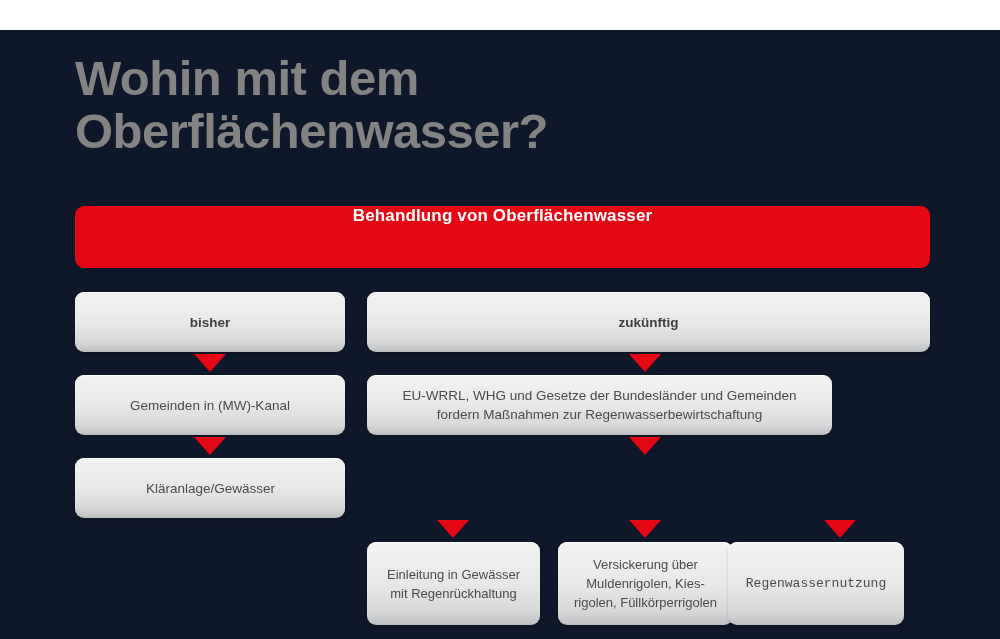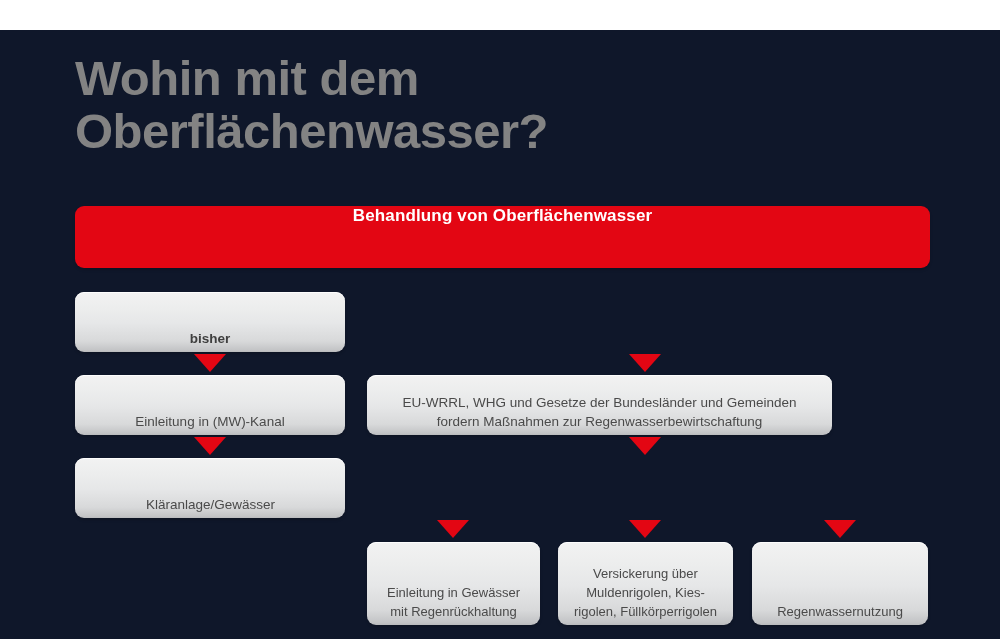--- a/index.html
+++ b/index.html
@@ -64,21 +64,21 @@
     background: linear-gradient(to bottom,
                 #f2f2f2 0%,
                 #eceded 28%,
                 #e6e7e8 52%,
                 #d8d9da 82%,
                 #c3c4c6 97%,
                 #b9babc 100%);
     box-shadow: 0 2px 3px rgba(0,0,0,0.17),
                 inset 0 1px 0 rgba(255,255,255,0.85);
     display: flex;
-    align-items: flex-end;
+    align-items: center;
     justify-content: center;
     padding: 4px 10px;
   }
   .box-label {
     color: #4a4a4a;
     font-size: 13.5px;
     line-height: 19px;
     text-align: center;
     white-space: pre-line;
   }
@@ -114,29 +114,32 @@
     <span class="banner-label">Behandlung von Oberflächenwasser</span>
   </div>
 
   <div class="box" style="left:75px; top:262px; width:270px; height:60px;">
     <span class="box-label bold">bisher</span>
   </div>
 
   <div class="arrow" style="left:194px; top:324px;"></div>
 
   <div class="box" style="left:75px; top:345px; width:270px; height:60px;">
-    <span class="box-label">Einleitung in (MW)-Kanal</span>
+    <span class="box-label">Gemeinden in (MW)-Kanal</span>
   </div>
 
   <div class="arrow" style="left:194px; top:407px;"></div>
 
   <div class="box" style="left:75px; top:428px; width:270px; height:60px;padding-left:11px;">
     <span class="box-label">Kläranlage/Gewässer</span>
   </div>
 
+  <div class="box" style="left:367px; top:262px; width:563px; height:60px;">
+    <span class="box-label bold">zukünftig</span>
+  </div>
 
   <div class="arrow" style="left:629px; top:324px;"></div>
 
   <div class="box" style="left:367px; top:345px; width:465px; height:60px;">
     <span class="box-label">EU-WRRL, WHG und Gesetze der Bundesländer und Gemeinden
 fordern Maßnahmen zur Regenwasserbewirtschaftung</span>
   </div>
 
   <div class="arrow" style="left:629px; top:407px;"></div>
 
@@ -149,17 +152,17 @@
     <span class="box-label small">Versickerung über
 Muldenrigolen, Kies-
 rigolen, Füllkörperrigolen</span>
   </div>
 
   <div class="box" style="left:367px; top:512px; width:173px; height:83px;">
     <span class="box-label small">Einleitung in Gewässer
 mit Regenrückhaltung</span>
   </div>
 
-  <div class="box" style="left:752px; top:512px; width:176px; height:83px;">
+  <div class="box" style="left:728px; top:512px; width:176px; height:83px;font-family:Liberation Mono, monospace;">
     <span class="box-label small">Regenwassernutzung</span>
   </div>
 
 </div>
 
 </body></html>

